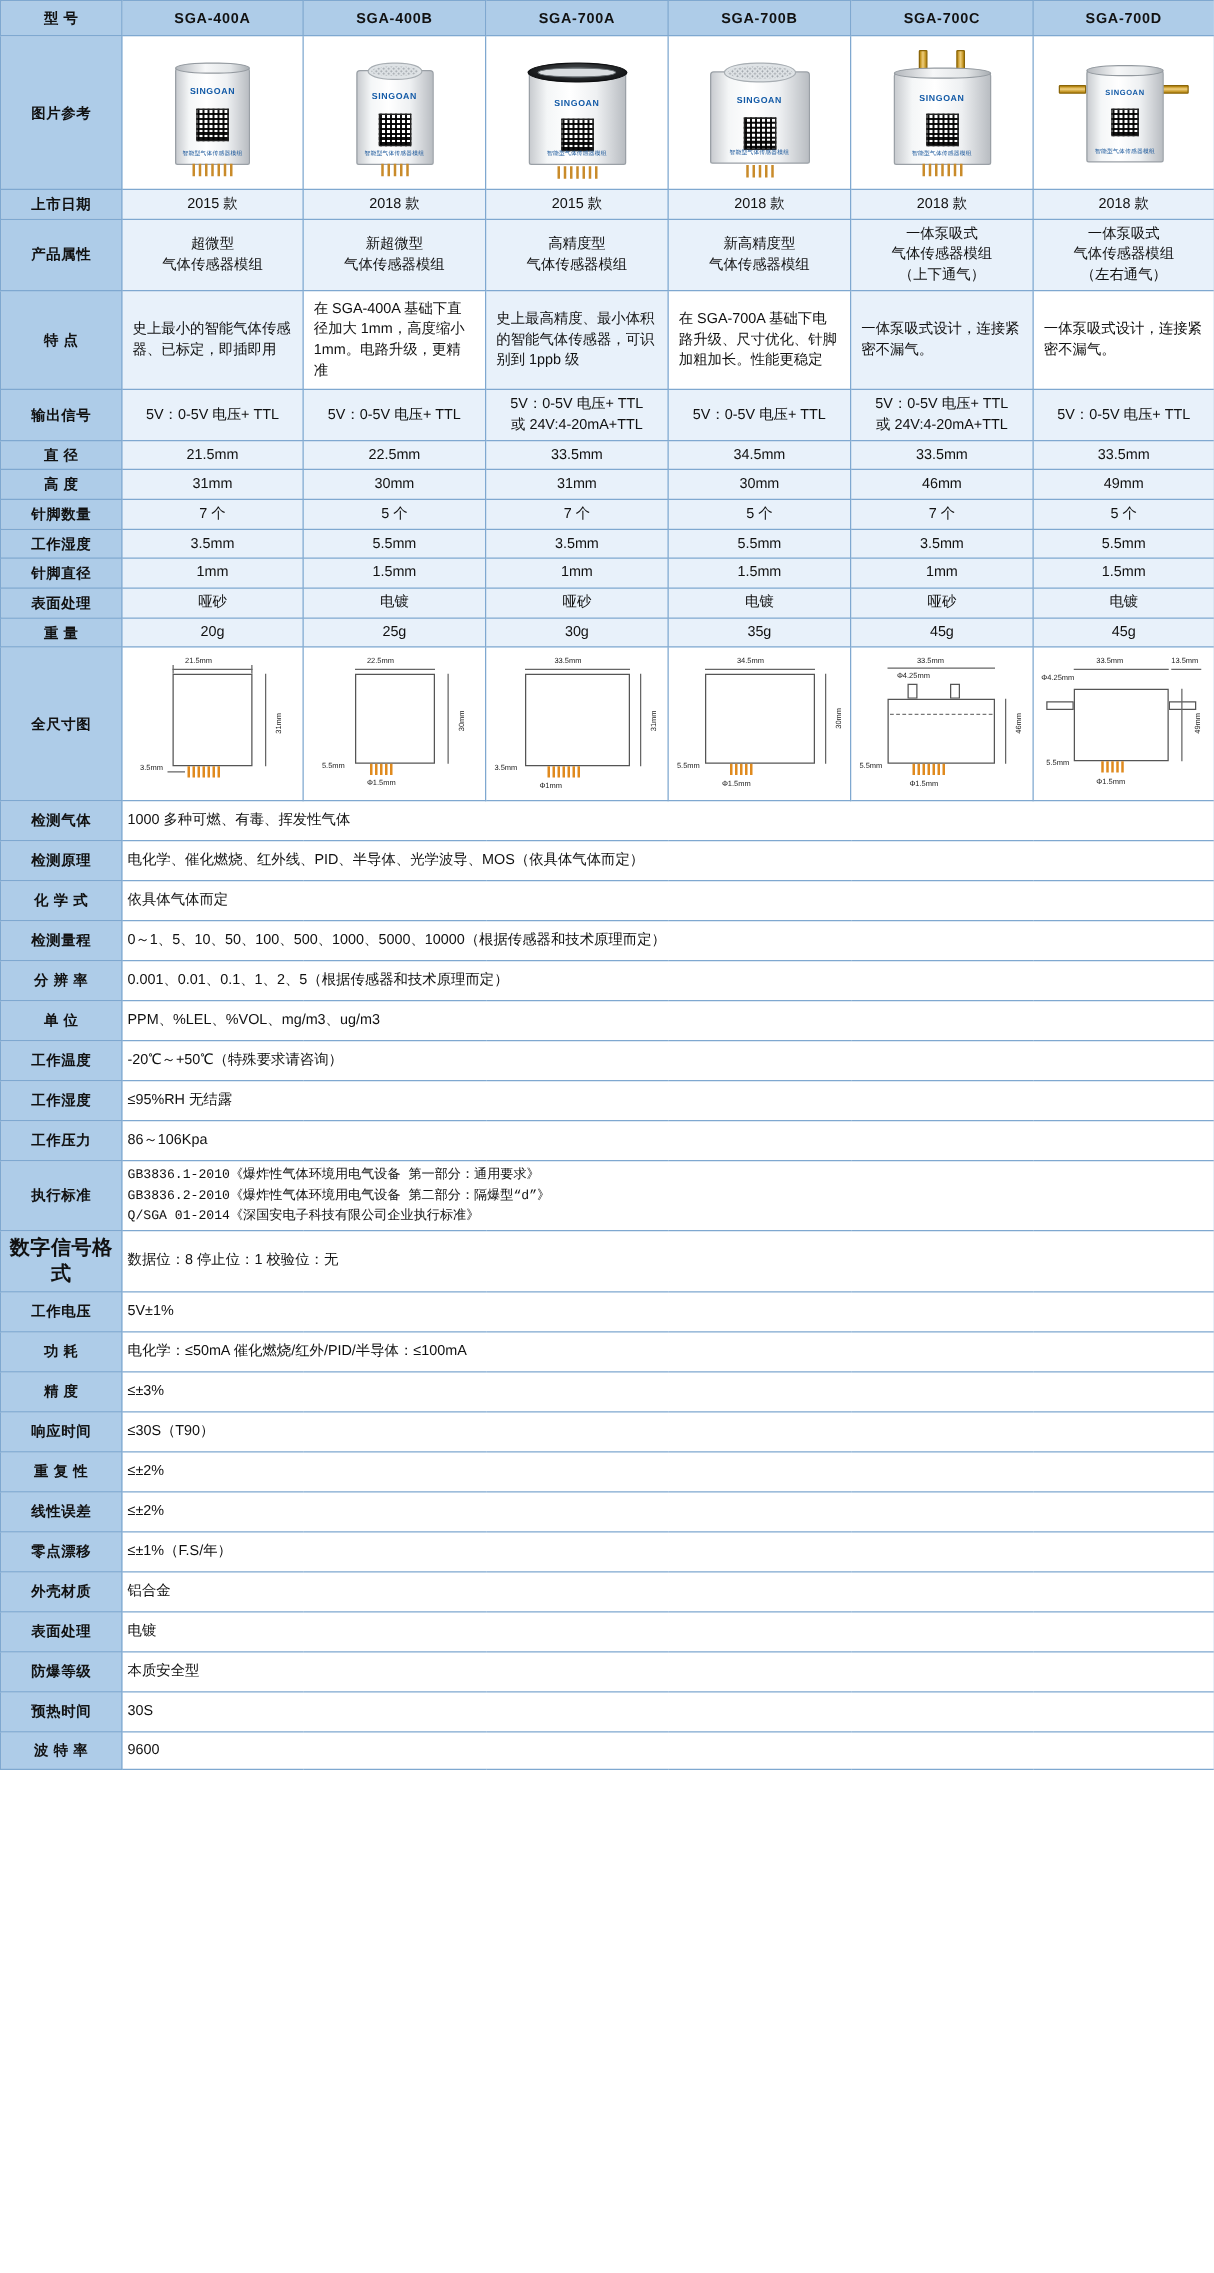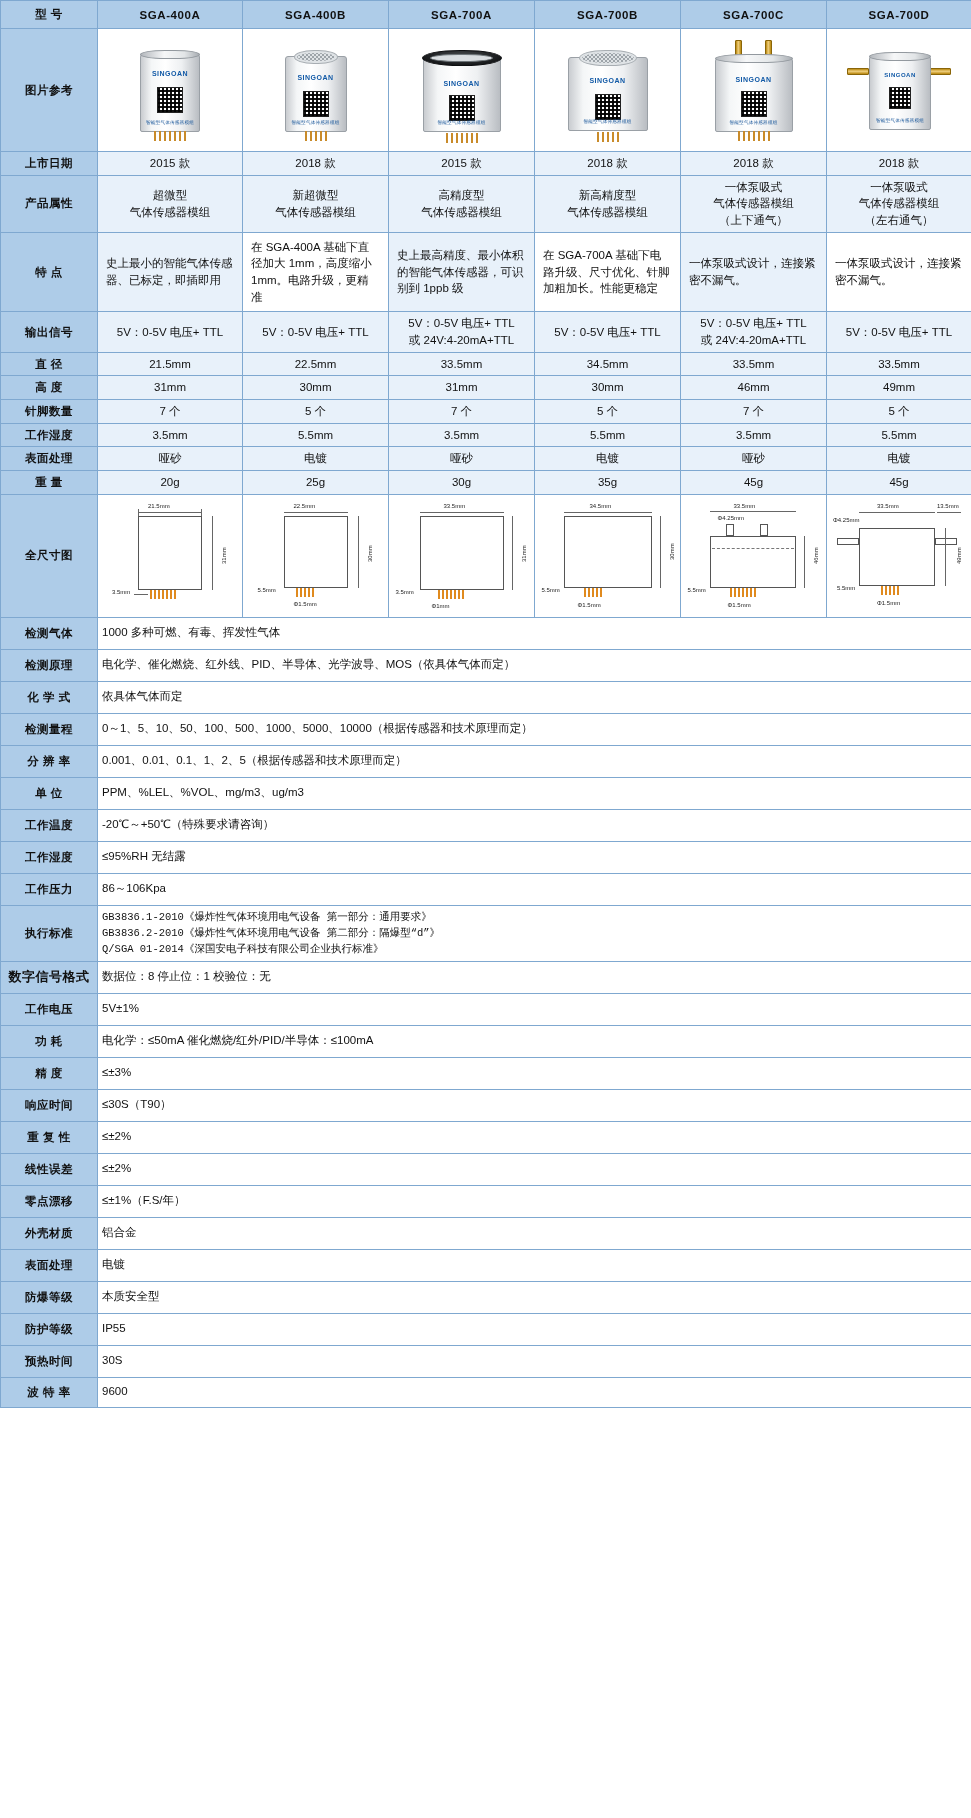--- a/index.html
+++ b/index.html
@@ -433,20 +433,29 @@
   <tr>
     <td class="lab">工作湿度</td>
     <td class="cell">3.5mm</td>
     <td class="cell">5.5mm</td>
     <td class="cell">3.5mm</td>
     <td class="cell">5.5mm</td>
     <td class="cell">3.5mm</td>
     <td class="cell">5.5mm</td>
   </tr>
 
+  <tr>
+    <td class="lab">针脚直径</td>
+    <td class="cell">1mm</td>
+    <td class="cell">1.5mm</td>
+    <td class="cell">1mm</td>
+    <td class="cell">1.5mm</td>
+    <td class="cell">1mm</td>
+    <td class="cell">1.5mm</td>
+  </tr>
 
   <tr>
     <td class="lab">表面处理</td>
     <td class="cell">哑砂</td>
     <td class="cell">电镀</td>
     <td class="cell">哑砂</td>
     <td class="cell">电镀</td>
     <td class="cell">哑砂</td>
     <td class="cell">电镀</td>
   </tr>
@@ -655,21 +664,21 @@
 
 
   <tr>
     <td class="lab">执行标准</td>
     <td class="full small multi" colspan="6" style="height:52px;font-family:Liberation Mono, monospace;">GB3836.1-2010《爆炸性气体环境用电气设备 第一部分：通用要求》
 GB3836.2-2010《爆炸性气体环境用电气设备 第二部分：隔爆型“d”》
 Q/SGA 01-2014《深国安电子科技有限公司企业执行标准》</td>
   </tr>
 
   <tr>
-    <td class="lab" style="font-size:13px;">数字信号格式</td>
+    <td class="lab" style="font-size:16px;">数字信号格式</td>
     <td class="full" colspan="6" style="height:32px;">数据位：8          停止位：1          校验位：无</td>
   </tr>
 
   <tr>
     <td class="lab">工作电压</td>
     <td class="full" colspan="6" style="height:32px;">5V±1%</td>
   </tr>
 
   <tr>
     <td class="lab">功    耗</td>
@@ -709,24 +718,20 @@
   <tr>
     <td class="lab">表面处理</td>
     <td class="full" colspan="6" style="height:32px;">电镀</td>
   </tr>
 
   <tr>
     <td class="lab">防爆等级</td>
     <td class="full" colspan="6" style="height:32px;">本质安全型</td>
   </tr>
 
-  <tr>
-    <td class="lab">防护等级</td>
-    <td class="full" colspan="6" style="height:32px;">IP55</td>
-  </tr>
 
   <tr>
     <td class="lab">预热时间</td>
     <td class="full" colspan="6" style="height:32px;">30S</td>
   </tr>
 
   <tr>
     <td class="lab">波 特 率</td>
     <td class="full" colspan="6" style="height:30px;">9600</td>
   </tr>

